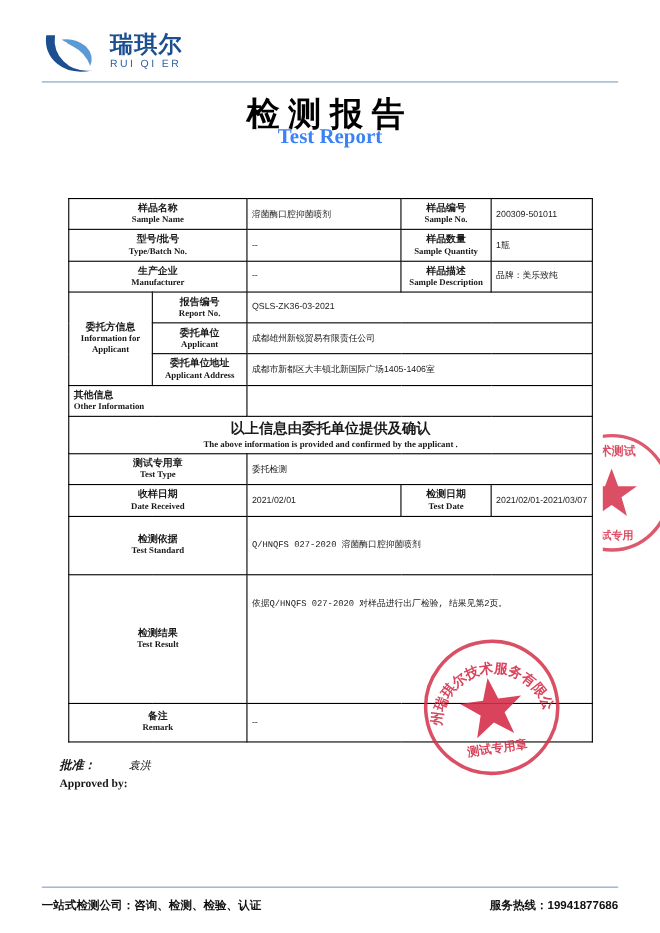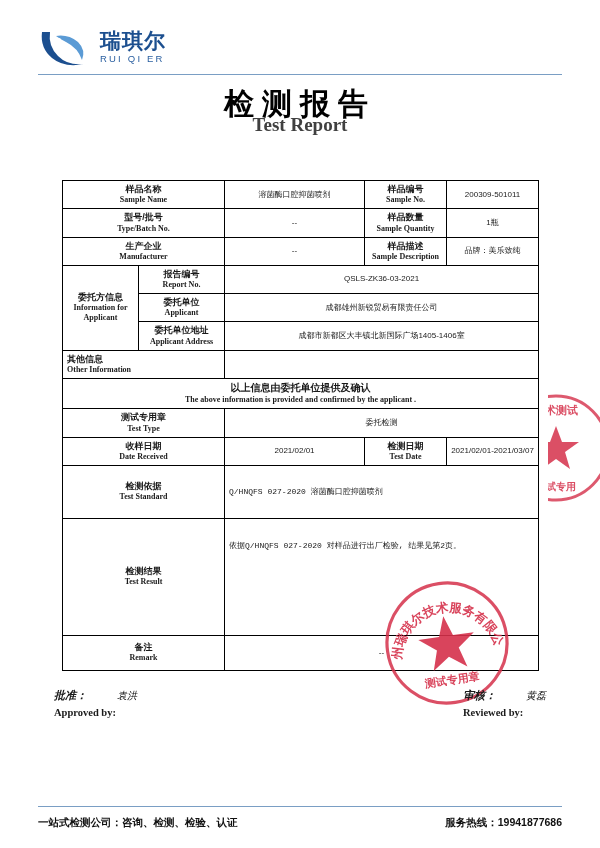--- a/index.html
+++ b/index.html
@@ -77,21 +77,21 @@
   }
   .title-en {
     position: absolute;
     top: 114px;
     left: 0;
     width: 600px;
     text-align: center;
     font-family: "Liberation Serif", serif;
     font-weight: bold;
     font-size: 19px;
-    color: #404040;
+    color: #3b82f6;
   }
   
   table.report {
     position: absolute;
     top: 180px;
     left: 62px;
     width: 476px;
     border-collapse: collapse;
     table-layout: fixed;
   }
@@ -113,21 +113,20 @@
     font-weight: bold;
     display: block;
   }
   .lbl .en {
     font-family: "Liberation Serif", serif;
     font-size: 8px;
     font-weight: bold;
     display: block;
   }
   .val {
-    text-align: center;
     font-size: 8px;
     font-family: "Liberation Sans", sans-serif;
     font-weight: normal;
   }
   .val-left {
     text-align: left;
     padding-left: 14px;
     font-size: 8px;
     font-family: Liberation Mono, monospace;
   }
@@ -135,21 +134,21 @@
     text-align: left;
     padding-left: 10px;
   }
   .lbl-left .cn, .lbl-left .en { text-align: left; }
   .note-row td {
     text-align: center;
     padding: 4px 2px 5px 2px;
   }
   .note-cn {
     font-family: "Liberation Sans", sans-serif;
-    font-size: 10px;
+    font-size: 13px;
     font-weight: bold;
     display: block;
   }
   .note-en {
     font-family: "Liberation Serif", serif;
     font-size: 8px;
     font-weight: bold;
     display: block;
     margin-top: 1px;
   }
@@ -411,27 +410,20 @@
   </div>
 
   <div class="sig">
     <div class="sig-block">
       <div class="sig-line">
         <span class="sig-cn">批准：</span>
         <span class="sig-name">袁洪</span>
       </div>
       <span class="sig-en">Approved by:</span>
     </div>
-    <div class="sig-block">
-      <div class="sig-line">
-        <span class="sig-cn">审核：</span>
-        <span class="sig-name">黄磊</span>
-      </div>
-      <span class="sig-en">Reviewed  by:</span>
-    </div>
   </div>
 
   <div class="footer-rule"></div>
   <div class="footer">
     <span>一站式检测公司：咨询、检测、检验、认证</span>
     <span>服务热线：19941877686</span>
   </div>
 
 </div>
 

